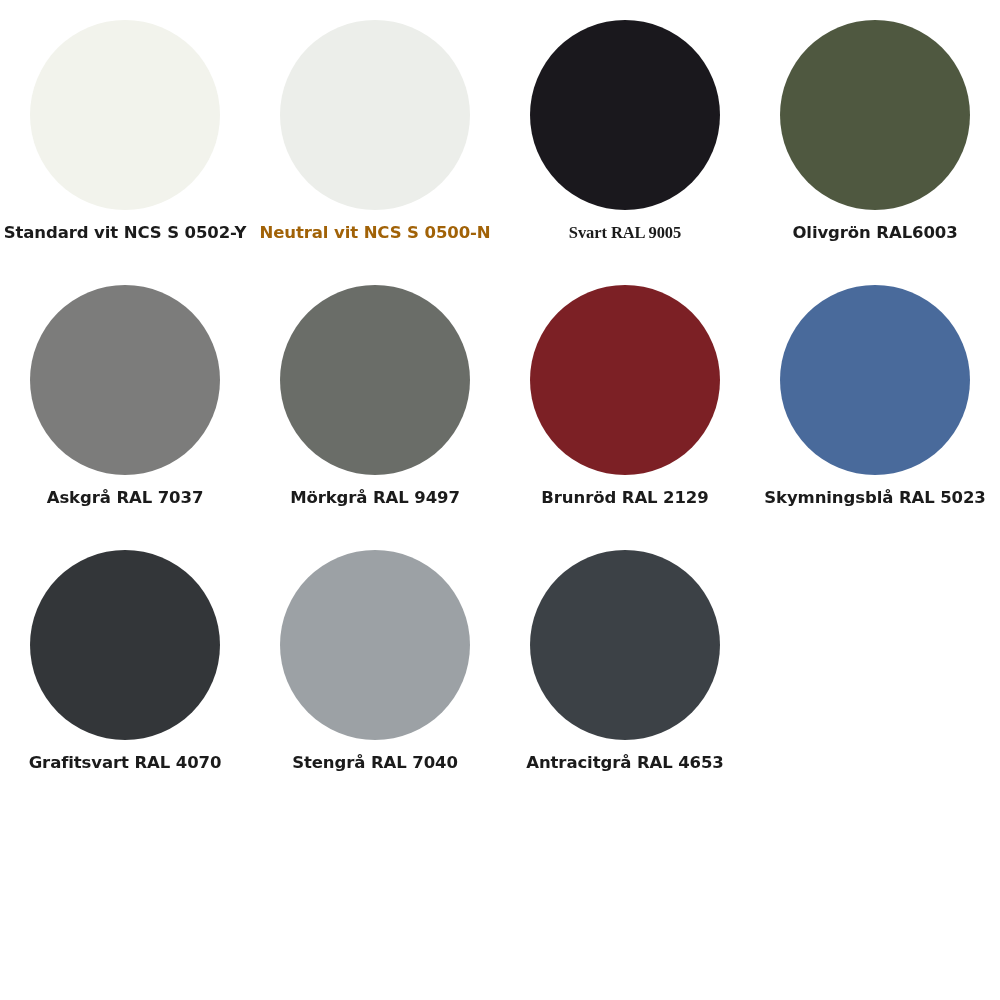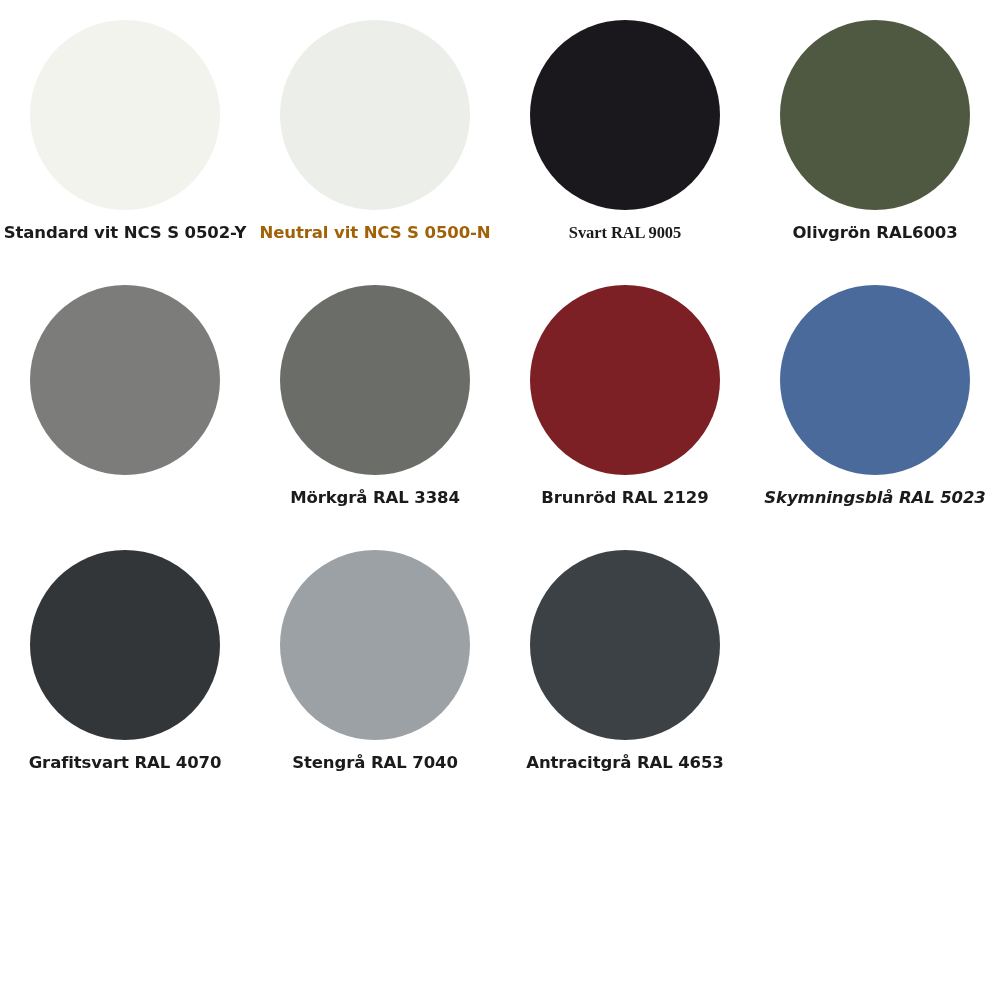--- a/index.html
+++ b/index.html
@@ -75,32 +75,33 @@
     <div class="swatch-cell col-2">
       <div class="swatch-circle" style="background: rgb(26, 24, 29);"></div>
       <div class="swatch-label" style="color: rgb(27, 27, 27); font-family: Liberation Serif, serif;">Svart RAL 9005</div>
     </div>
     <div class="swatch-cell col-3">
       <div class="swatch-circle" style="background: rgb(79, 88, 64);"></div>
       <div class="swatch-label" style="color: rgb(27, 27, 27);">Olivgrön RAL6003</div>
     </div>
     <div class="swatch-cell col-0">
       <div class="swatch-circle" style="background: rgb(124, 124, 123);"></div>
+      <div class="swatch-label" style="color: rgb(27, 27, 27);">Askgrå RAL 7037</div>
     </div>
     <div class="swatch-cell col-1">
       <div class="swatch-circle" style="background: rgb(106, 109, 104);"></div>
-      <div class="swatch-label" style="color: rgb(27, 27, 27);">Mörkgrå RAL 3384</div>
+      <div class="swatch-label" style="color: rgb(27, 27, 27);">Mörkgrå RAL 9497</div>
     </div>
     <div class="swatch-cell col-2">
       <div class="swatch-circle" style="background: rgb(124, 32, 37);"></div>
       <div class="swatch-label" style="color: rgb(27, 27, 27);">Brunröd RAL 2129</div>
     </div>
     <div class="swatch-cell col-3">
       <div class="swatch-circle" style="background: rgb(73, 106, 155);"></div>
-      <div class="swatch-label" style="color: rgb(27, 27, 27); font-style: italic;">Skymningsblå RAL 5023</div>
+      <div class="swatch-label" style="color: rgb(27, 27, 27);">Skymningsblå RAL 5023</div>
     </div>
     <div class="swatch-cell col-0">
       <div class="swatch-circle" style="background: rgb(51, 54, 57);"></div>
       <div class="swatch-label" style="color: rgb(27, 27, 27);">Grafitsvart RAL 4070</div>
     </div>
     <div class="swatch-cell col-1">
       <div class="swatch-circle" style="background: rgb(156, 161, 165);"></div>
       <div class="swatch-label" style="color: rgb(27, 27, 27);">Stengrå RAL 7040</div>
     </div>
     <div class="swatch-cell col-3">

